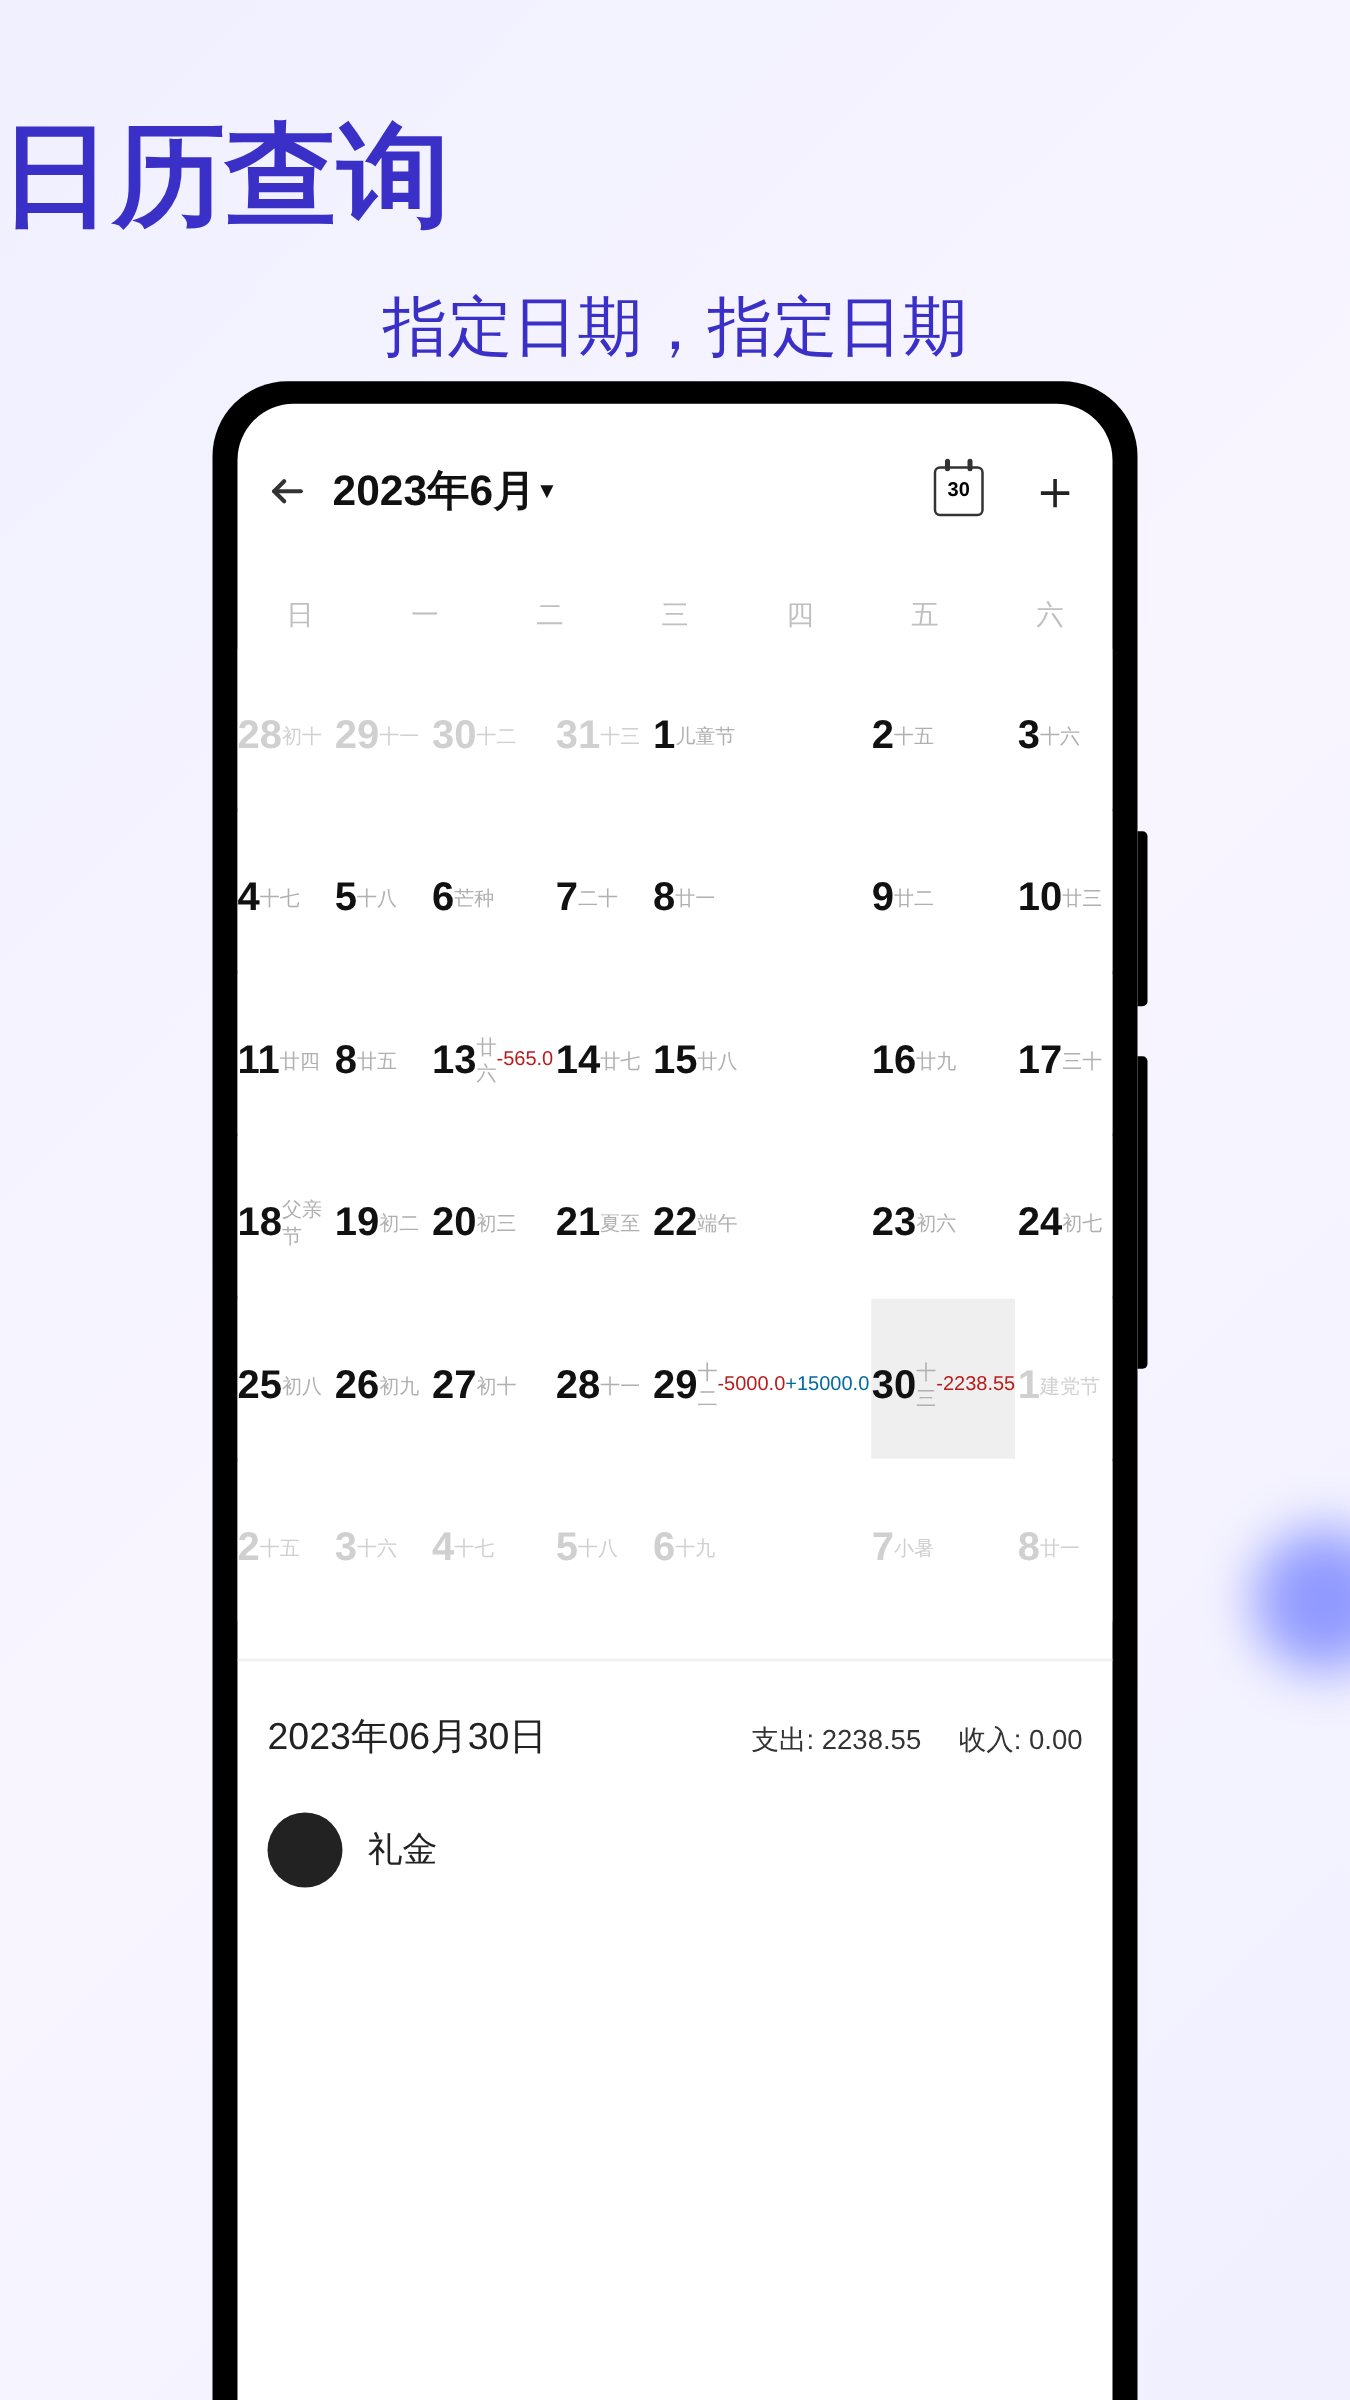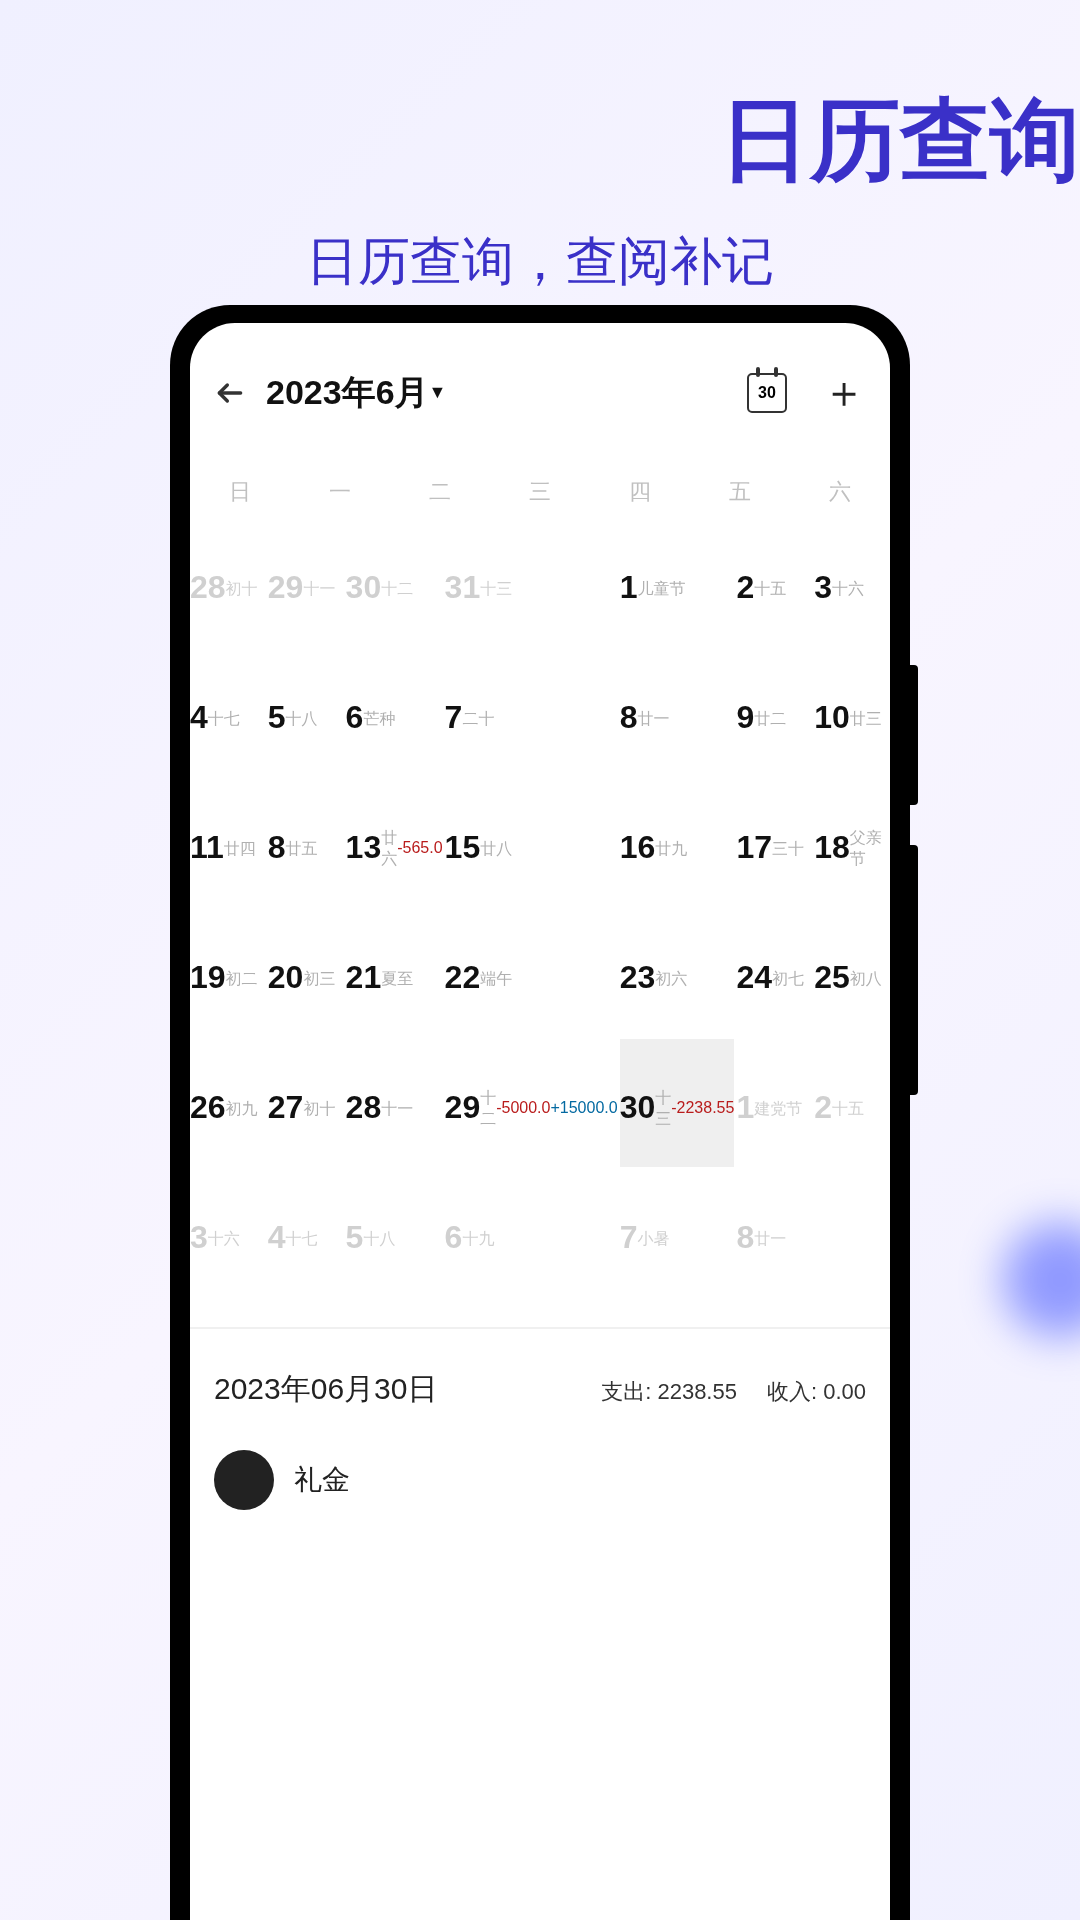--- a/index.html
+++ b/index.html
@@ -16,21 +16,21 @@
       right: -40px;
       bottom: 580px;
       width: 120px;
       height: 120px;
       background: radial-gradient(circle, #4050ff 0%, #6070ff 60%, transparent 100%);
       border-radius: 50%;
       filter: blur(20px);
       opacity: 0.6;
     }
     .promo-title {
-      text-align: right;
+      text-align: left;
       font-size: 90px;
       font-weight: 700;
       color: #3a30c8;
       margin-top: 80px;
     }
     .promo-subtitle {
       text-align: center;
       font-size: 52px;
       font-weight: 500;
       color: #3a30c8;
@@ -211,21 +211,21 @@
       border-radius: 50%;
     }
     .entry-label { font-size: 28px; color: #222; }
   </style>
 </head>
 <body>
 
 <div class="bg-blob"></div>
 
 <div class="promo-title">日历查询</div>
-<div class="promo-subtitle">日历查询，查阅补记</div>
+<div class="promo-subtitle">指定日期，指定日期</div>
 
 <div class="phone-frame">
   <div class="phone-button-1"></div>
   <div class="phone-button-2"></div>
   <div class="phone-screen">
 
     <div class="header">
       <div class="back-arrow">
         <svg width="32" height="32" viewBox="0 0 24 24" fill="none" stroke="#333" stroke-width="2.5" stroke-linecap="round" stroke-linejoin="round">
             <line x1="20" y1="12" x2="4" y2="12"></line>
@@ -316,20 +316,24 @@
         <div class="cal-cell">
           <div class="cal-day">8</div>
           <div class="cal-lunar">廿五</div>
         </div>
         <div class="cal-cell">
           <div class="cal-day">13</div>
           <div class="cal-lunar">廿六</div>
           <div class="amt neg">-565.0</div>
         </div>
         <div class="cal-cell">
+          <div class="cal-day">14</div>
+          <div class="cal-lunar">廿七</div>
+        </div>
+        <div class="cal-cell">
           <div class="cal-day">15</div>
           <div class="cal-lunar">廿八</div>
         </div>
         <div class="cal-cell">
           <div class="cal-day">16</div>
           <div class="cal-lunar">廿九</div>
         </div>
         <div class="cal-cell">
           <div class="cal-day">17</div>
           <div class="cal-lunar">三十</div>

